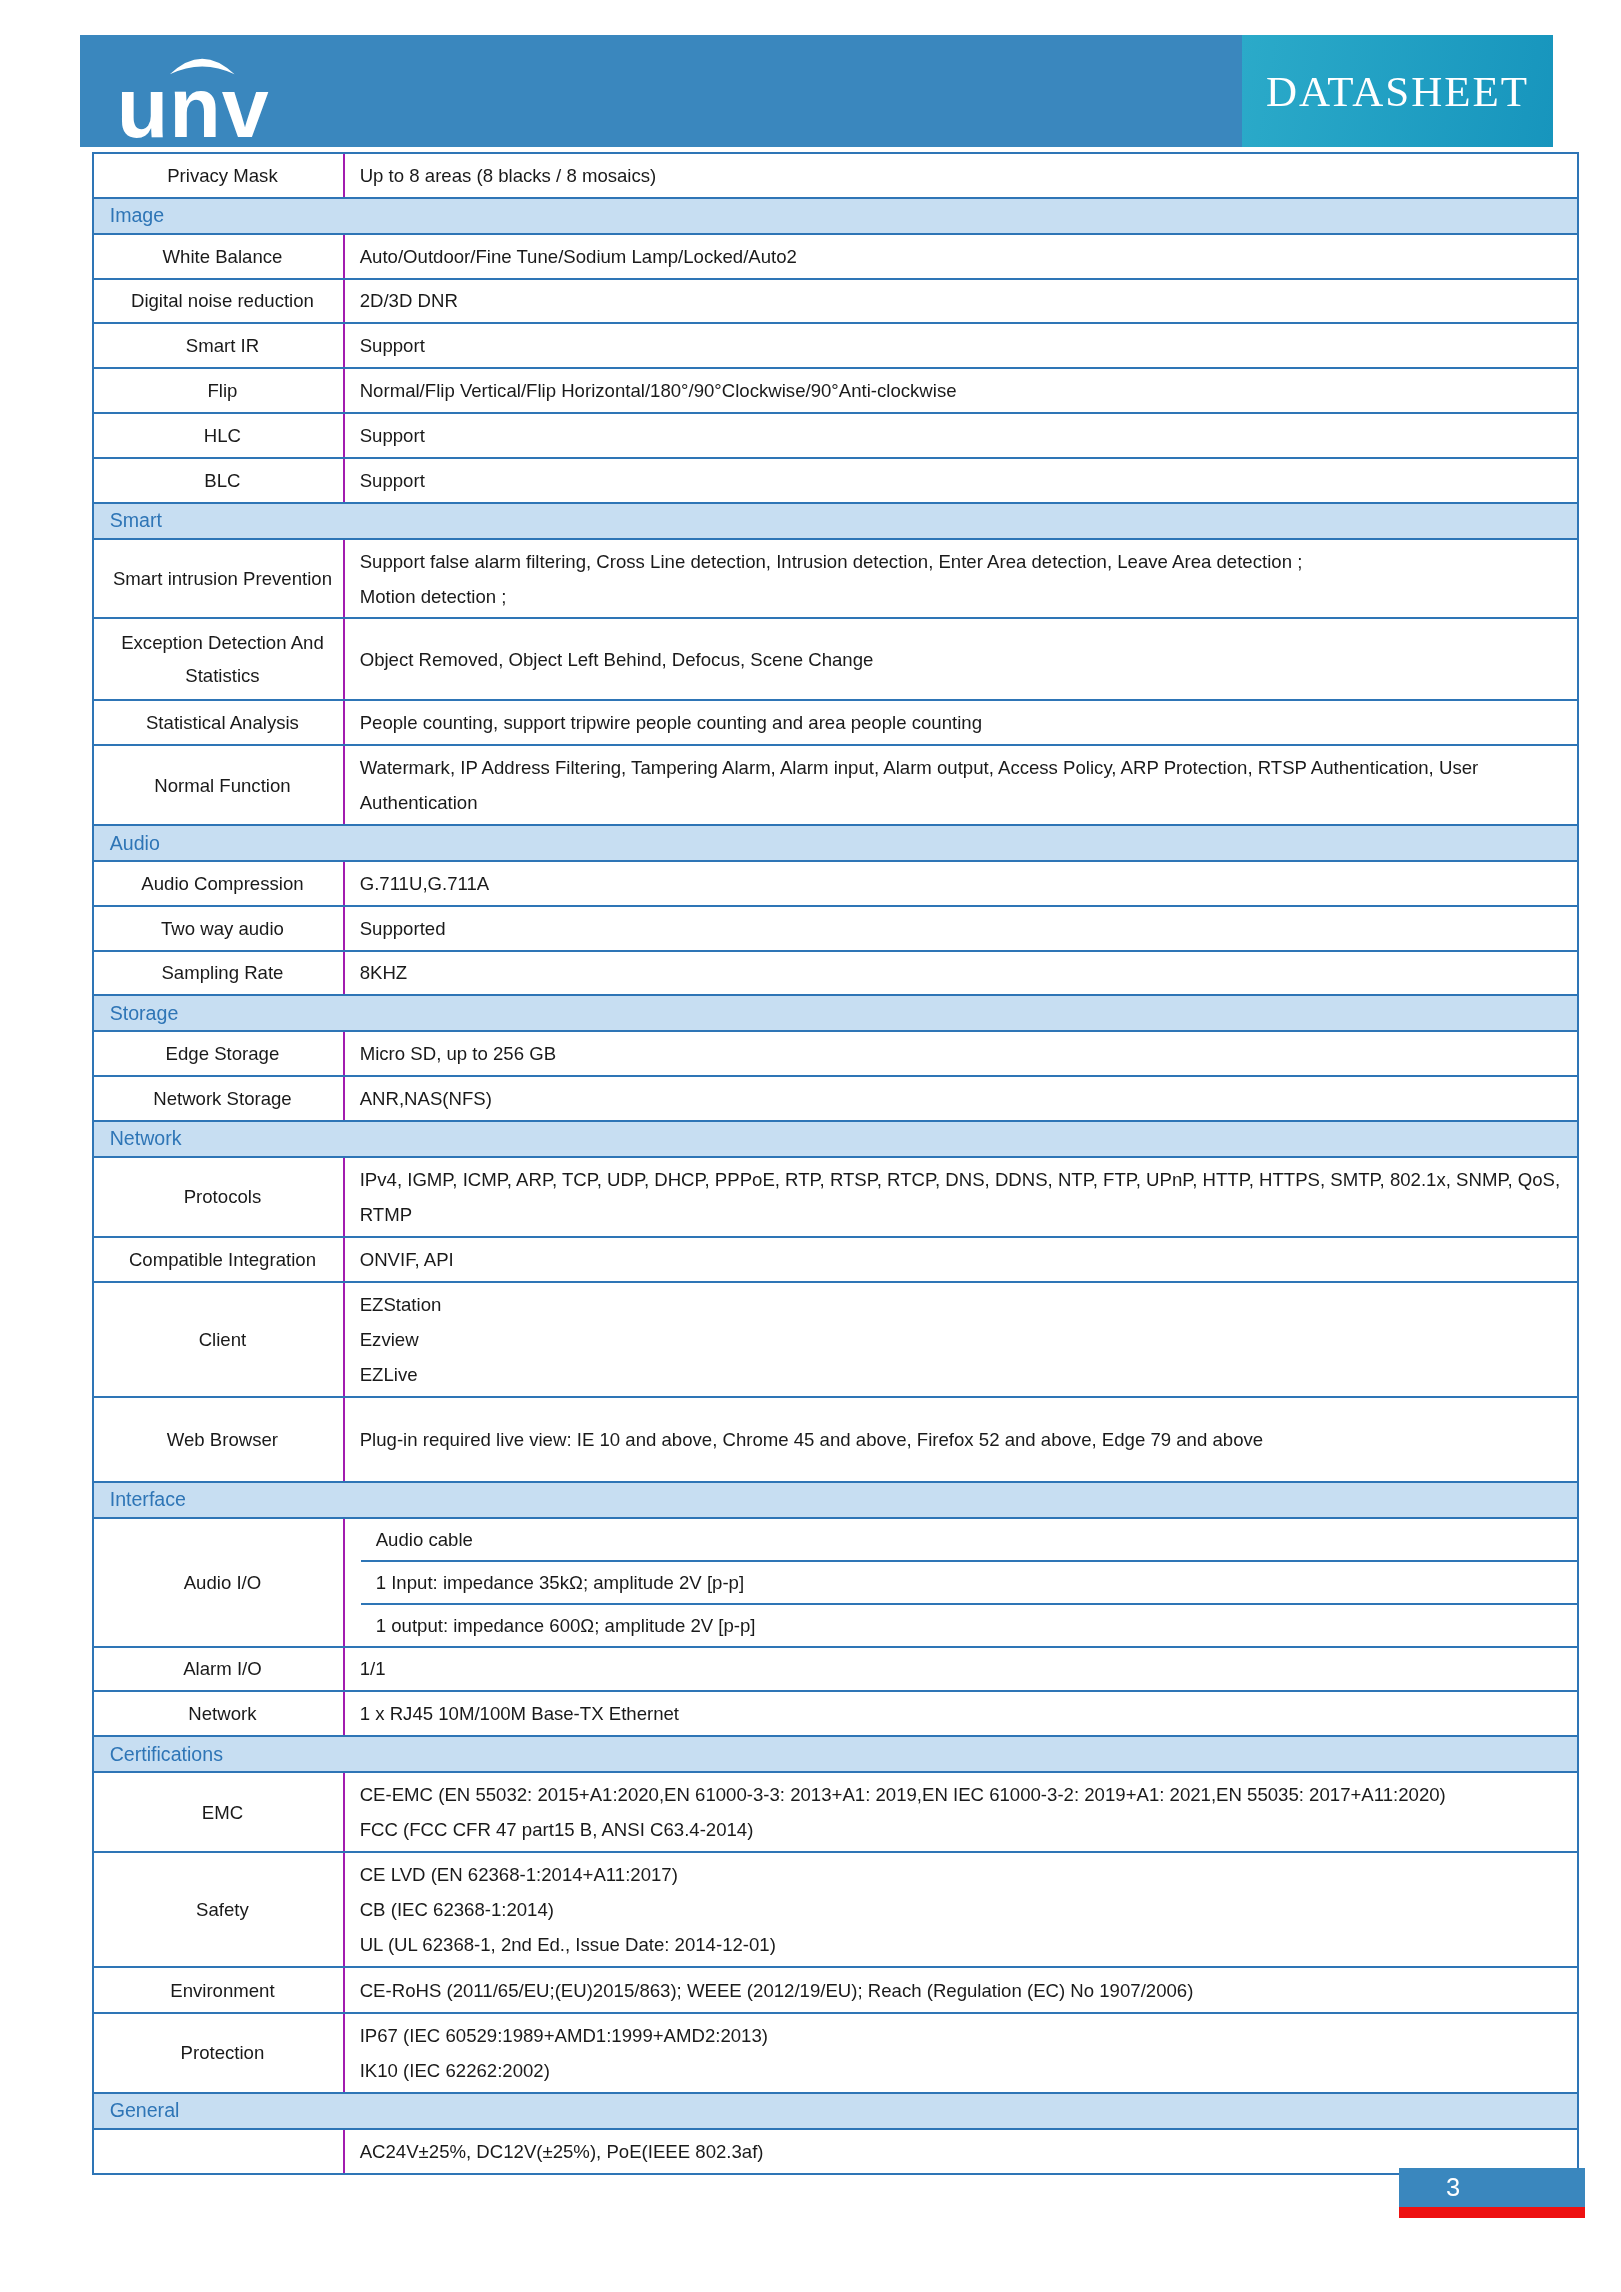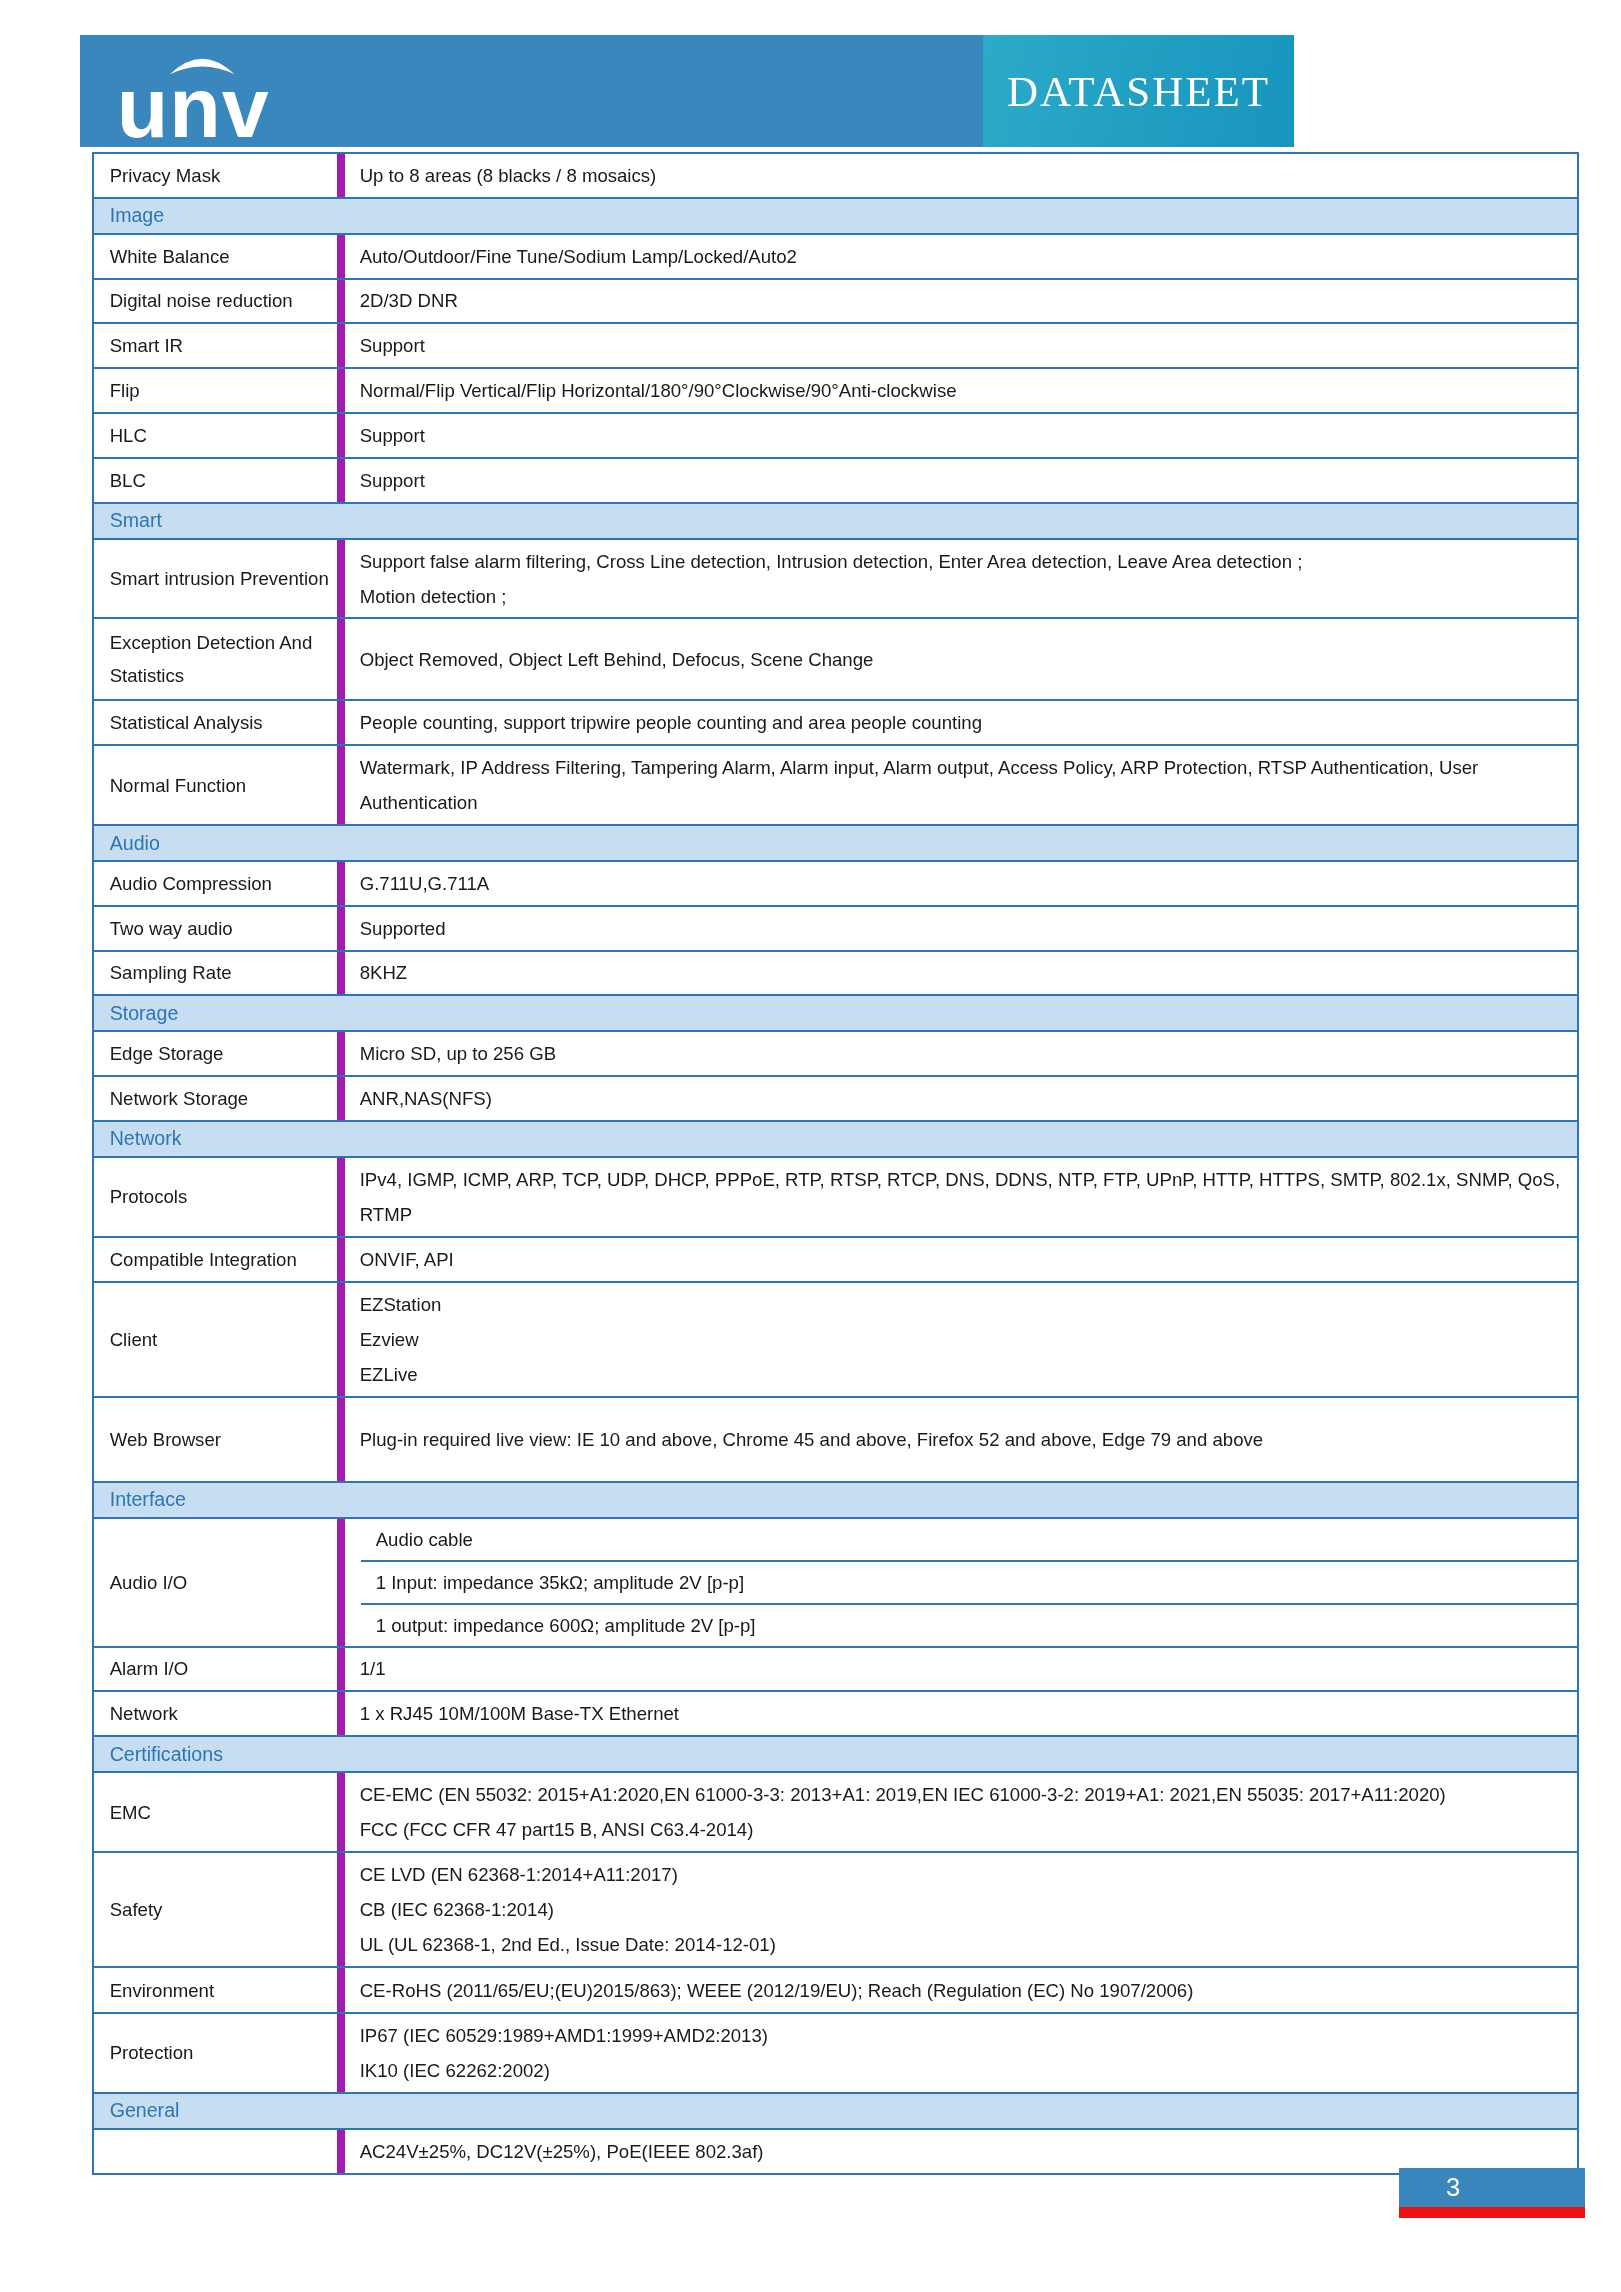--- a/index.html
+++ b/index.html
@@ -2,21 +2,21 @@
 <html><head>
 <meta charset="utf-8">
 <style>
   html,body { margin:0; padding:0; background:#ffffff; }
   .page {
     position:relative; width:1621px; height:2293px; background:#ffffff;
     font-family:"Liberation Sans", sans-serif; color:#1a1a1a; overflow:hidden;
   }
 
   
-  .banner { position:absolute; left:80px; top:35px; width:1214px; height:112px; background:#3a87be; }
+  .banner { position:absolute; left:80px; top:35px; width:1473px; height:112px; background:#3a87be; }
   .logo { position:absolute; left:29px; top:3.9px; }
   .ds-box {
     position:absolute; right:0; top:0; height:100%; width:311px;
     background:linear-gradient(100deg,#2baac9 0%, #1795bd 100%);
     display:flex; align-items:center; justify-content:center;
   }
   .ds-title { color:#ffffff; font-size:43px; letter-spacing:2px; font-weight:400;font-family:Liberation Serif, serif; }
 
   
   .spec-table {
@@ -24,23 +24,23 @@
     border:2.9px solid #2e75b6; box-sizing:border-box; background:#ffffff;
   }
   .row { display:flex; border-top:2px solid #2e75b6; font-size:18.6px; align-items:stretch; }
   .row:first-child { border-top:none; }
   .row.section {
     background:#c7def2; color:#2e75b6; min-height:34px;
     align-items:center; padding-left:15.7px; font-size:19.6px;
   }
   .cell { box-sizing:border-box; }
   .cell.label {
-    flex:0 0 251px; width:251px; border-right:8px solid #a21caf;
+    flex:0 0 251px; width:251px; border-right:2px solid #a21caf;
     display:flex; flex-direction:column; justify-content:center;
-    padding:3.9px 7.8px 3.9px 15.7px; line-height:33px;
+    padding:3.9px 7.8px 3.9px 15.7px; line-height:33px;text-align:center;
   }
   .cell.value {
     flex:1 1 auto; display:flex; flex-direction:column; justify-content:center;
     padding:3.9px 11.8px 3.9px 14.7px; line-height:35px;
   }
   .cell.value.subrows { padding:0; justify-content:stretch; }
   .subrow { flex:1 0 auto; display:flex; align-items:center; padding-left:14.7px; min-height:41px;margin-left:16px; }
   .subrow + .subrow { border-top:2px solid #2e75b6; }
 
   

